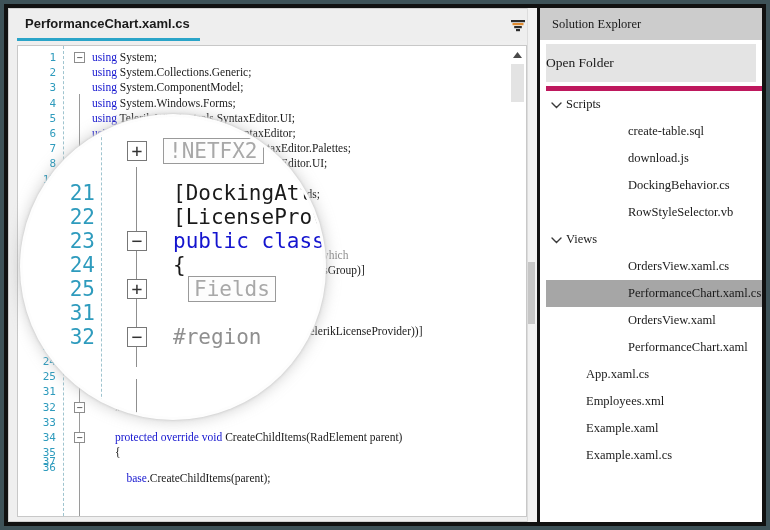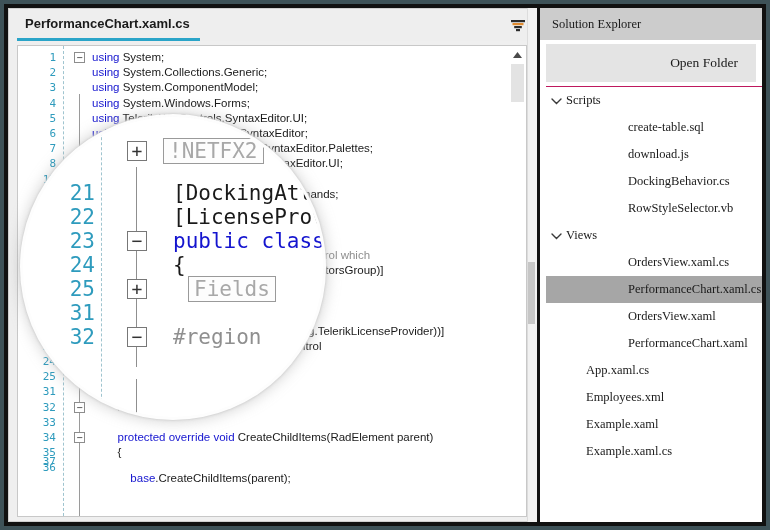--- a/index.html
+++ b/index.html
@@ -75,21 +75,21 @@
   }
   .ln{
     position:absolute;height:15.2px;left:0;width:44px;
     text-align:right;padding-right:6px;box-sizing:border-box;
     color:#2e9bbd;font-size:11px;
     font-family:"DejaVu Sans Mono", monospace;
   }
   .ctext{
     position:absolute;left:74px;height:15.2px;white-space:pre;
     color:#1a1a1a;
-    font-family:Liberation Sans, sans-serif;
+    font-family:Liberation Serif, serif;
     font-size:11.5px;line-height:15.2px;
   }
   .kw{color:#1414cf;}
   .cmt{color:#8f8f8f;}
   .plain{color:#1a1a1a;}
 
   
   .region-box{
     position:absolute;height:13px;
     border:1px solid #9a9a9a;background:#fbfbfb;
@@ -179,29 +179,29 @@
   .sol-title{
     position:absolute;left:0;top:0;width:100%;height:32px;
     background:#cccccc;
     display:flex;align-items:center;
     padding-left:12px;box-sizing:border-box;
     font-size:12.5px;color:#1a1a1a;
   }
   .sol-toolbar{
     position:absolute;left:6px;top:36px;right:6px;height:38px;
     background:#e4e4e4;
-    display:flex;align-items:center;justify-content:flex-end;
+    display:flex;align-items:center;justify-content:flex-start;
     padding-right:18px;box-sizing:border-box;
     font-size:13.5px;color:#1a1a1a;
     cursor:pointer;
   }
   .sol-tree{
     position:absolute;left:6px;top:78px;right:0;bottom:4px;
     background:#ffffff;
-    border-top:1px solid #be185d;
+    border-top:5px solid #be185d;
     overflow:hidden;
   }
   .tree-row{
     position:relative;height:27px;
     display:flex;align-items:center;
     font-size:12.5px;color:#1a1a1a;
     white-space:nowrap;
     cursor:pointer;
   }
   .tree-row.selected{background:#a6a6a6;}

